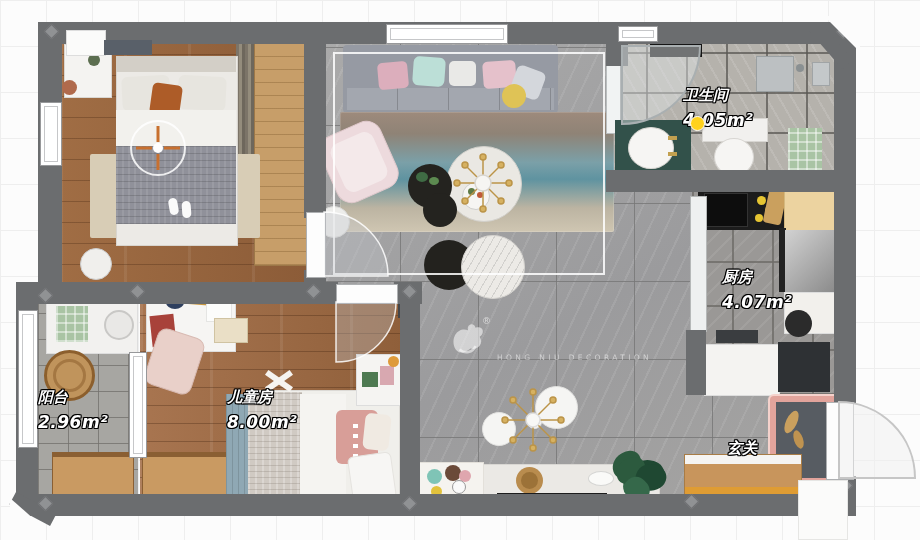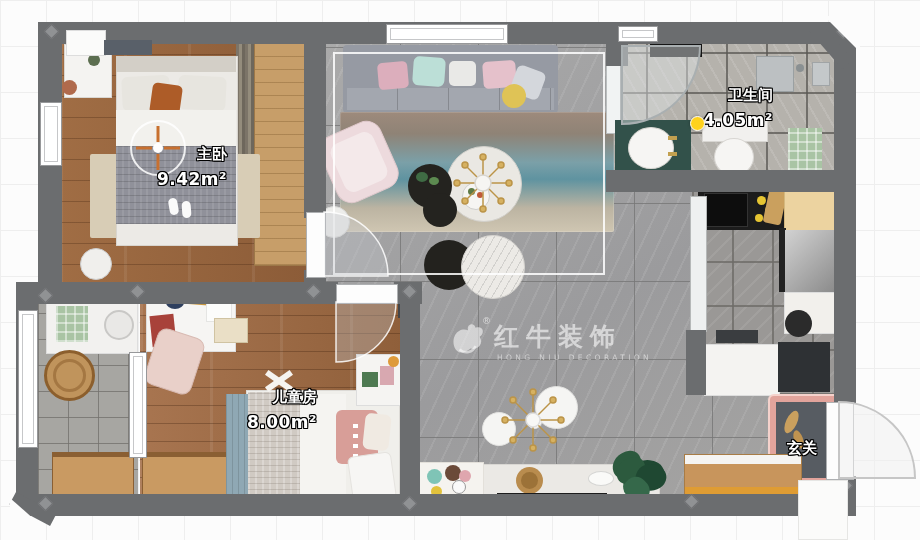--- a/index.html
+++ b/index.html
@@ -10,22 +10,22 @@
     font-family:"DejaVu Sans","Liberation Sans",sans-serif;}
   .floor{position:absolute;z-index:1;}
   .furn{position:absolute;z-index:2;}
   .wall{position:absolute;z-index:3;background:#6b6d6f;}
   .joint{position:absolute;z-index:4;width:9px;height:9px;background:#909294;border:1px solid #6f7173;transform:rotate(45deg);}
   .win{position:absolute;z-index:4;background:#ffffff;border:1px solid #97989a;}
   .win::before{content:"";position:absolute;inset:3px;border:1px solid #c6c7c9;}
   .door{position:absolute;z-index:4;background:#fdfdfd;border:1px solid #aeb0b2;}
   .overlay-svg{position:absolute;left:0;top:0;z-index:4;pointer-events:none;}
   .white-corner{position:absolute;z-index:5;background:#fcfcfc;}
-  .lbl{position:absolute;z-index:6;width:90px;text-align:right;color:#ffffff;font-weight:700;line-height:1.1;
-    text-shadow:-1px -1px 0 #000,1px -1px 0 #000,-1px 1px 0 #000,1px 1px 0 #000,-1px 0 0 #000,1px 0 0 #000,0 -1px 0 #000,0 1px 0 #000;}
+  .lbl{position:absolute;z-index:6;width:90px;text-align:left;color:#ffffff;font-weight:700;line-height:1.1;
+    text-shadow:-1px -1px 0 #000,1px -1px 0 #000,-1px 1px 0 #000,1px 1px 0 #000,-1px 0 0 #000,1px 0 0 #000,0 -1px 0 #000,0 1px 0 #000;font-style:italic;}
   .lbl .nm{font-size:15px;display:block;}
   .lbl .ar{font-size:17px;display:block;margin-top:7px;letter-spacing:.5px;}
   .tile-living{background-color:#a2a2a2;background-image:
     repeating-linear-gradient(0deg,rgba(118,118,118,.8) 0 1px,transparent 1px 78px),
     repeating-linear-gradient(90deg,rgba(118,118,118,.8) 0 1px,transparent 1px 78px),
     repeating-linear-gradient(115deg,rgba(255,255,255,.09) 0 2px,transparent 2px 15px),
     linear-gradient(150deg,#aaaaaa,#9b9b9d 55%,#a6a5a3);}
   .tile-bath{background-color:#b5b2ac;background-image:
     repeating-linear-gradient(0deg,rgba(90,88,84,.75) 0 2px,transparent 2px 40px),
     repeating-linear-gradient(90deg,rgba(90,88,84,.75) 0 2px,transparent 2px 40px),
@@ -292,41 +292,44 @@
       <circle cx="505" cy="420" r="3" fill="#d6b161"></circle>
         <circle cx="561" cy="420" r="3" fill="#d6b161"></circle>
       <circle cx="513" cy="400" r="3" fill="#d6b161"></circle>
         <circle cx="553" cy="440" r="3" fill="#d6b161"></circle>
       <circle cx="553" cy="400" r="3" fill="#d6b161"></circle>
         <circle cx="513" cy="440" r="3" fill="#d6b161"></circle>
       <circle cx="533" cy="420" r="7" fill="#f8f8f6" stroke="#dddddd"></circle>
     </g>
   </svg>
 
-  <div class="lbl" style="left:137px;top:146px;">
-    <span class="nm">主卧</span>
-    <span class="ar">9.42m²</span>
-  </div>
   <div class="lbl" style="left:683px;top:87px;">
     <span class="nm">卫生间</span>
     <span class="ar">4.05m²</span>
+  </div>
+  <div class="lbl" style="left:722px;top:269px;">
+    <span class="nm">厨房</span>
+    <span class="ar">4.07m²</span>
+  </div>
+  <div class="lbl" style="left:38px;top:389px;">
+    <span class="nm">阳台</span>
+    <span class="ar">2.96m²</span>
   </div>
   <div class="lbl" style="left:227px;top:389px;">
     <span class="nm">儿童房</span>
     <span class="ar">8.00m²</span>
   </div>
   <div class="lbl" style="left:727px;top:440px;">
     <span class="nm">玄关</span>
   </div>
 
   <div class="marker" style="left:690px;top:116px;"></div>
 
   <div class="wm" style="left:448px;top:318px;width:180px;height:48px;">
     <svg width="40" height="42" viewBox="0 0 48 48" style="position:absolute;left:0;top:2px;">
       <path d="M8,32 C3,18 13,7 24,11 C22,4 31,1 33,8 C42,5 45,14 38,19 C43,27 36,36 27,33 C19,40 11,39 8,32 Z" fill="rgba(255,255,255,0.55)"></path>
       <path d="M14,34 C20,40 30,38 33,30" fill="none" stroke="rgba(255,255,255,0.55)" stroke-width="3"></path>
     </svg>
     <span class="reg">®</span>
-    <span class="brand">红牛装饰</span>
     <span class="sub">HONG NIU DECORATION</span>
   </div>
 
 </div>
 
 </body></html>

